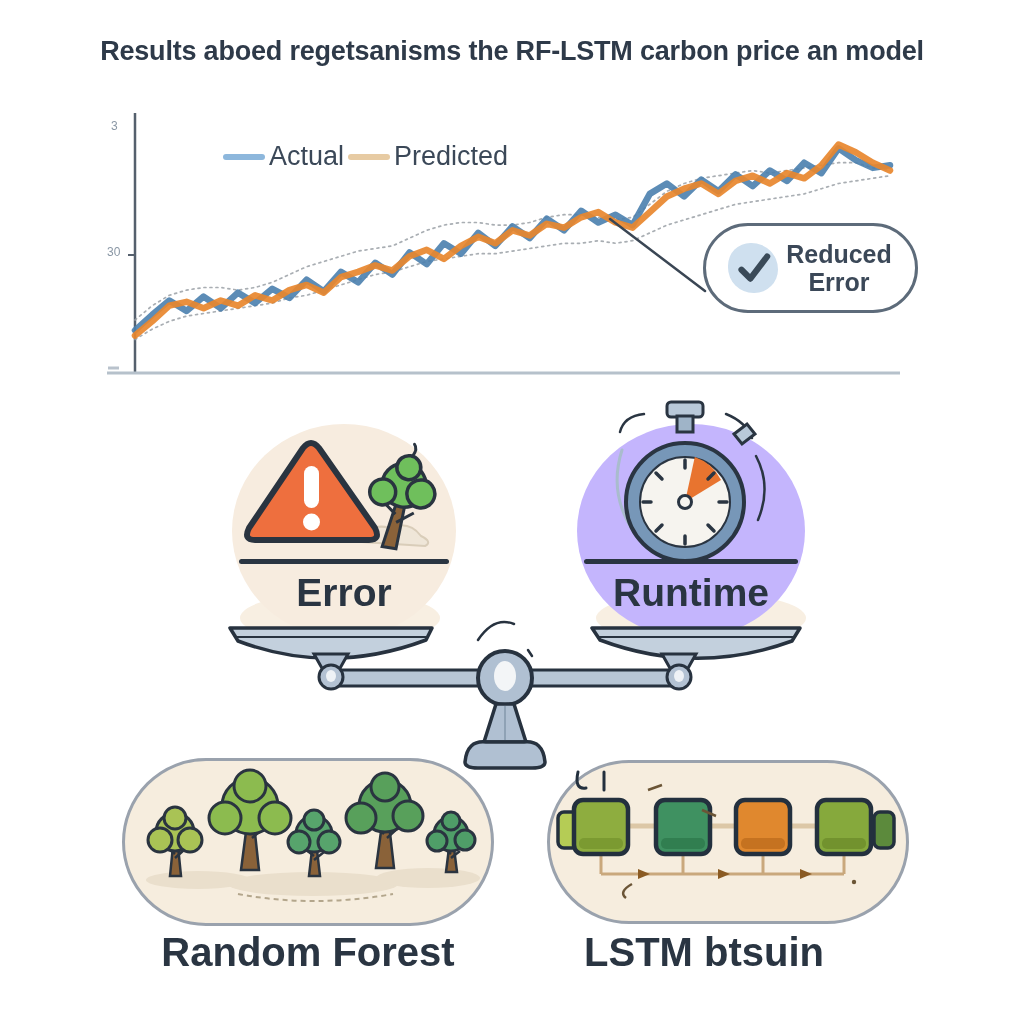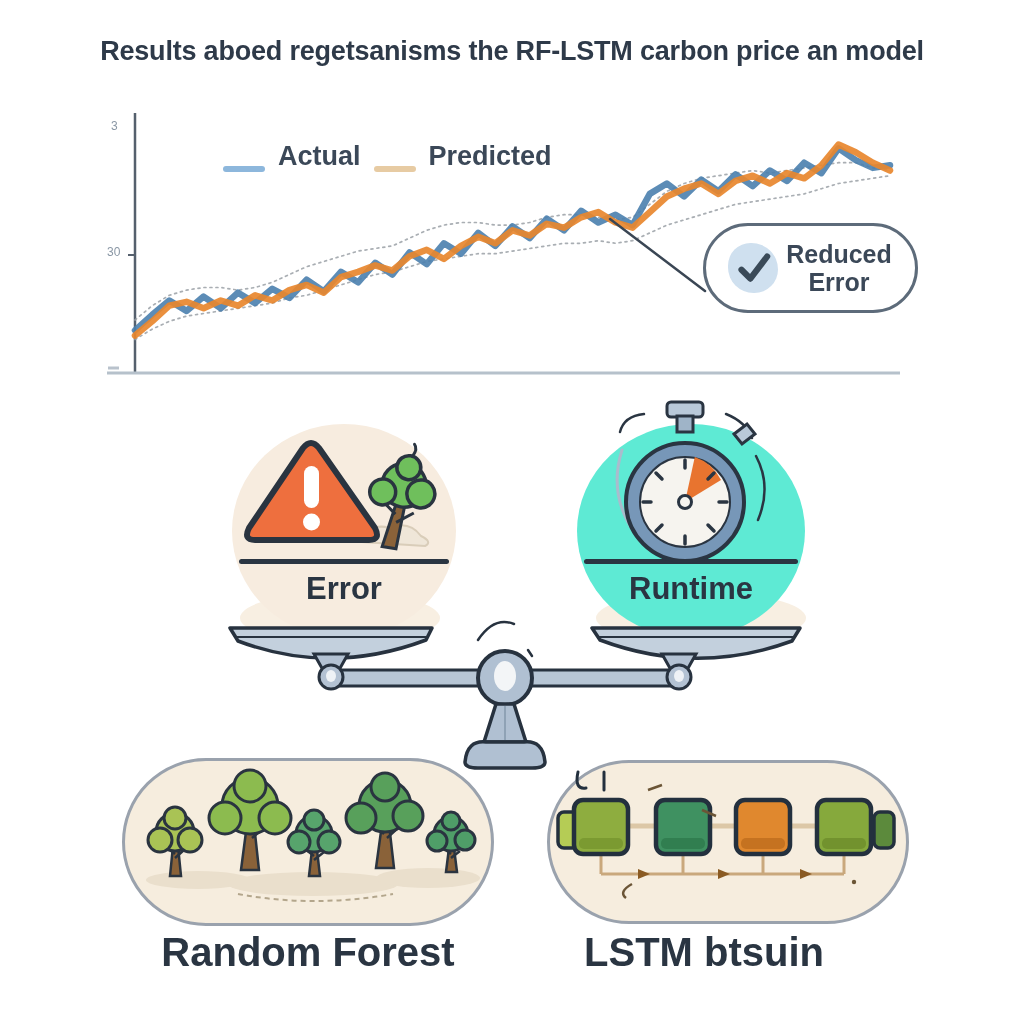--- a/index.html
+++ b/index.html
@@ -12,41 +12,41 @@
   .title{
     left:0;top:36px;width:1024px;text-align:center;
     font-size:27px;font-weight:600;letter-spacing:-0.2px;color:#2e3a49;
   }
   
   .chart{left:105px;top:95px;width:800px;height:292px;}
   .chart svg{position:absolute;left:0;top:0;}
   .ytick{position:absolute;font-size:12px;color:#8a97a5;}
   .ytick.t1{left:6px;top:24px;}
   .ytick.t2{left:2px;top:150px;}
-  .legend{position:absolute;left:118px;top:46px;display:flex;align-items:flex-end;gap:13px;
-          font-size:27px;font-weight:700;color:#3b4858;}
+  .legend{position:absolute;left:118px;top:46px;display:flex;align-items:center;gap:4px;
+          font-size:27px;font-weight:400;color:#3b4858;}
   .sw{display:inline-block;width:42px;height:6px;border-radius:3px;}
   .sw.blue{background:#8db7dc;}
   .sw.tan{background:#e7cba3;}
   
   .callout{
     left:703px;top:223px;width:215px;height:90px;border:3px solid #5d6b7a;border-radius:46px;
     background:#ffffff;display:flex;align-items:center;justify-content:flex-start;
     box-sizing:border-box;padding-left:22px;
   }
   .badge{width:50px;height:50px;background:#cfe0ef;border-radius:46% 54% 48% 52%;
          display:flex;align-items:center;justify-content:center;flex:0 0 auto;}
   .callout-text{width:122px;text-align:center;font-size:25px;font-weight:600;color:#3b4858;line-height:1.12;}
   
   .circle{border-radius:50%;}
   .circle.error{left:232px;top:424px;width:224px;height:214px;background:#f7ecdf;}
-  .circle.runtime{left:577px;top:424px;width:228px;height:214px;background:#5eead4;}
+  .circle.runtime{left:577px;top:424px;width:228px;height:214px;background:#c4b5fd;}
   .divider{position:absolute;left:7px;right:7px;top:135px;height:5px;background:#2a3542;border-radius:3px;}
   .circle-label{position:absolute;left:0;right:0;top:147px;text-align:center;
-                font-size:31px;font-weight:700;color:#2a3542;}
+                font-size:39px;font-weight:700;color:#2a3542;}
   .glow{background:#f8efe2;border-radius:50%;}
   
   .pill{background:#f6edde;border:3px solid #9aa2ad;box-sizing:border-box;}
   .pill.left{left:122px;top:758px;width:372px;height:168px;border-radius:84px;}
   .pill.right{left:547px;top:760px;width:362px;height:164px;border-radius:82px;}
   .panel-label{position:absolute;text-align:center;font-size:40px;font-weight:600;color:#2a3542;}
   .panel-label.left{left:122px;width:372px;top:930px;}
   .panel-label.right{left:523px;width:362px;top:930px;}
 </style>
 </head>

